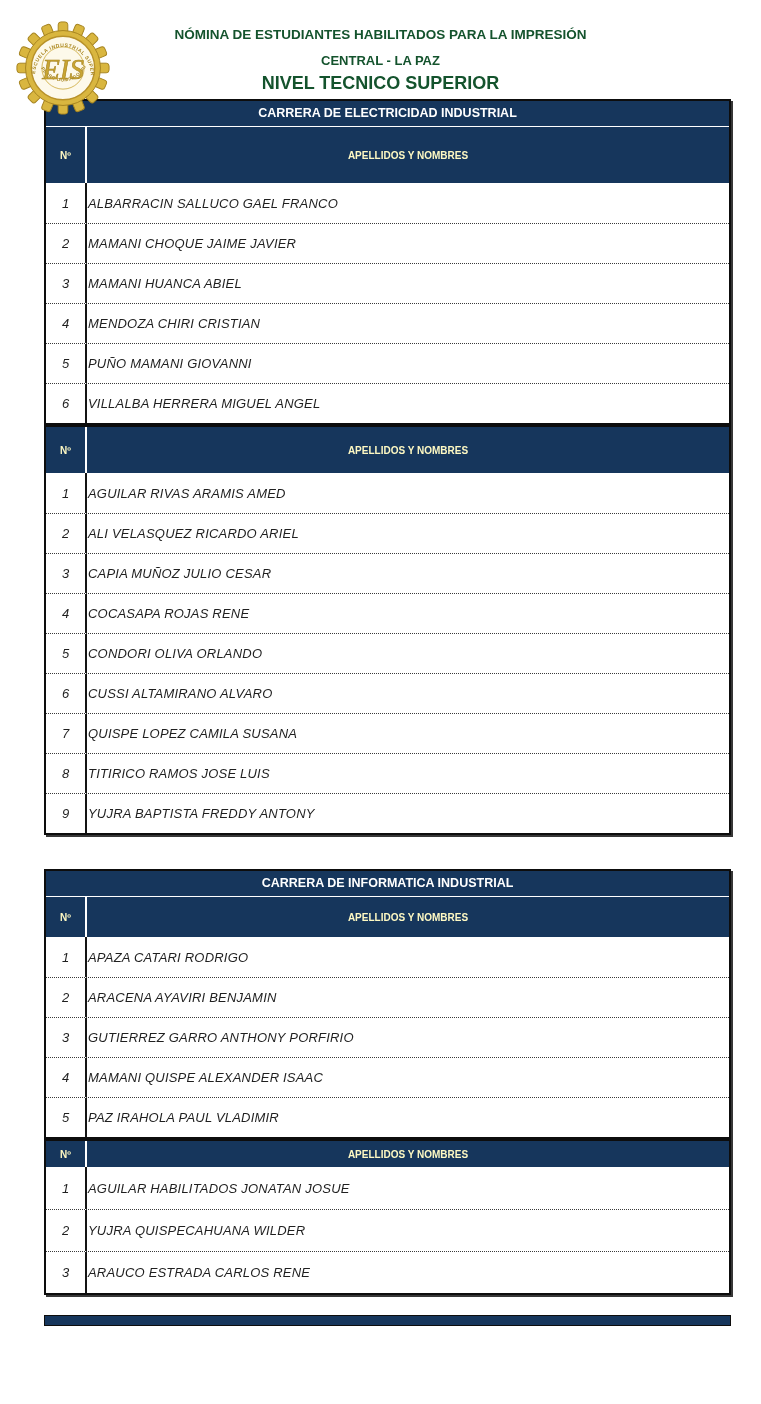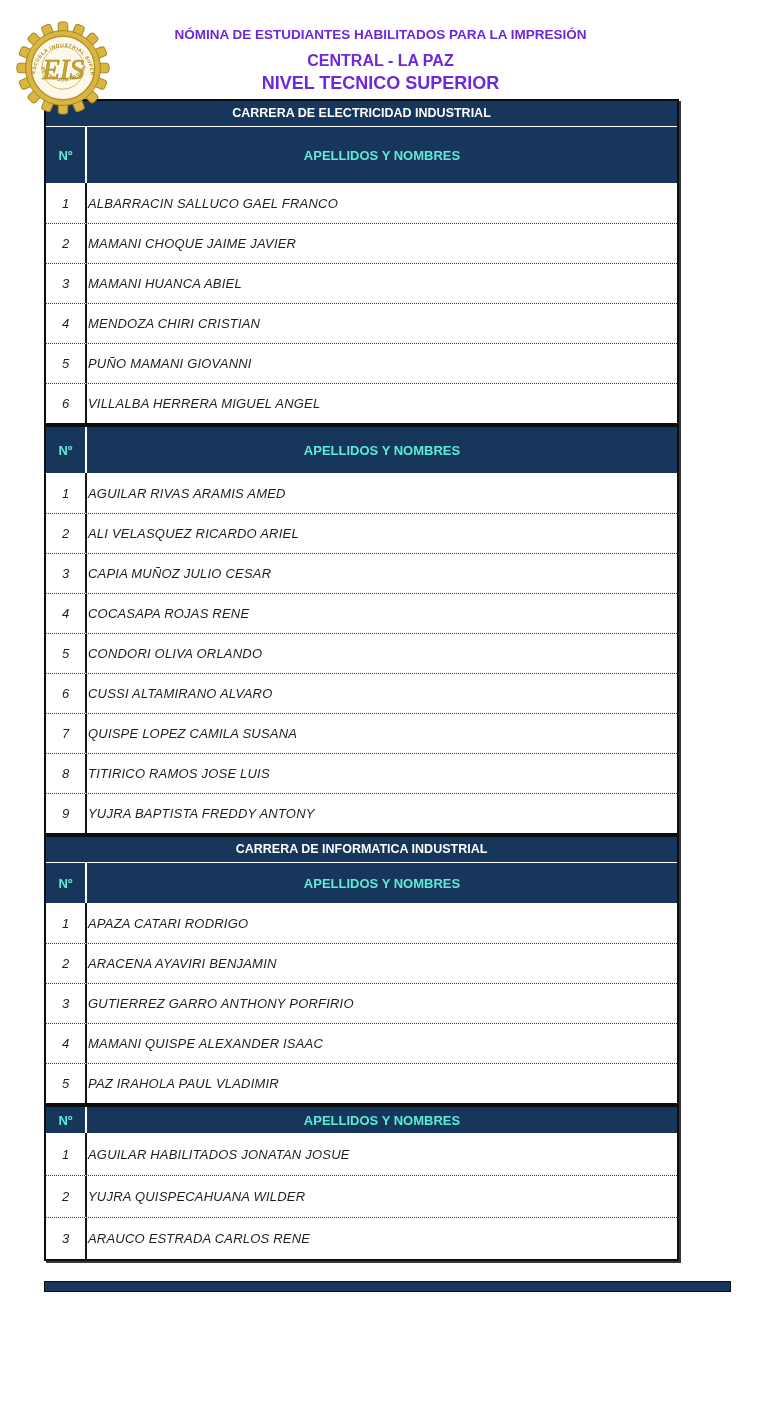--- a/index.html
+++ b/index.html
@@ -4,59 +4,59 @@
 <style>
   html,body{margin:0;padding:0;}
   body{
     width:761px;height:1404px;background:#ffffff;overflow:hidden;
     font-family:"Liberation Sans","DejaVu Sans",sans-serif;
     position:relative;
   }
   
   .doc-header{position:relative;padding-top:26px;}
   .logo{position:absolute;left:12px;top:20px;width:102px;height:96px;}
-  .titles{text-align:center;color:#6d28d9;}
+  .titles{text-align:center;color:#14532d;}
   .t1,.t2{font-size:13.5px;font-weight:bold;line-height:17px;}
   .t2{margin-top:7px;}
-  .t3{font-size:16px;font-weight:bold;line-height:15px;margin-top:10px;}
+  .t3{font-size:13px;font-weight:bold;line-height:15px;margin-top:10px;}
   .t4{font-size:18px;font-weight:bold;line-height:15px;margin-top:8px;}
   
   #tables{margin-top:8px;}
   .table-block{
-    margin-left:44px;width:635px;box-sizing:border-box;
+    margin-left:44px;width:687px;box-sizing:border-box;
     border:2px solid #0d0d0d;
     box-shadow:2px 2px 0 rgba(20,20,20,.85);
     background:#fff;
   }
   .career-bar{
     height:25px;line-height:25px;background:#16365C;color:#ffffff;
     text-align:center;font-weight:bold;font-size:12.5px;
     border-bottom:1px solid #ffffff;
   }
-  .th-row{display:flex;background:#16365C;color:#5eead4;font-weight:bold;font-size:13px;}
+  .th-row{display:flex;background:#16365C;color:#fef9c3;font-weight:bold;font-size:10px;}
   .th-num{width:41px;display:flex;align-items:center;justify-content:center;border-right:2px solid #ffffff;box-sizing:border-box;}
   .th-names{flex:1;display:flex;align-items:center;justify-content:center;}
   .row{display:flex;height:40px;box-sizing:border-box;background:#fff;}
   .row + .row{border-top:1.5px dotted #3a3a3a;}
   .cell-num{
     width:41px;box-sizing:border-box;border-right:2px solid #141414;
     display:flex;align-items:center;justify-content:center;
     font-style:italic;font-size:13px;color:#1f1f1f;
   }
   .cell-name{
     flex:1;display:flex;align-items:center;padding-left:1px;
     font-style:italic;font-size:13px;color:#1f1f1f;letter-spacing:.2px;
     white-space:nowrap;overflow:hidden;
   }
   
   .table-block:nth-of-type(1) .th-row{height:56px;}
   .table-block:nth-of-type(2) .th-row{height:46px;}
   .table-block:nth-of-type(3) .th-row{height:40px;}
   .table-block:nth-of-type(4) .th-row{height:26px;}
-  .table-block:nth-of-type(3){}
+  .table-block:nth-of-type(3){margin-top:34px;}
   .table-block:nth-of-type(4) .row{height:42px;}
   
   .partial-bar{
     margin:20px 0 0 44px;width:687px;height:11px;background:#16365C;
     border:1px solid #0d0d0d;box-sizing:border-box;
   }
 </style>
 </head>
 <body>
 

